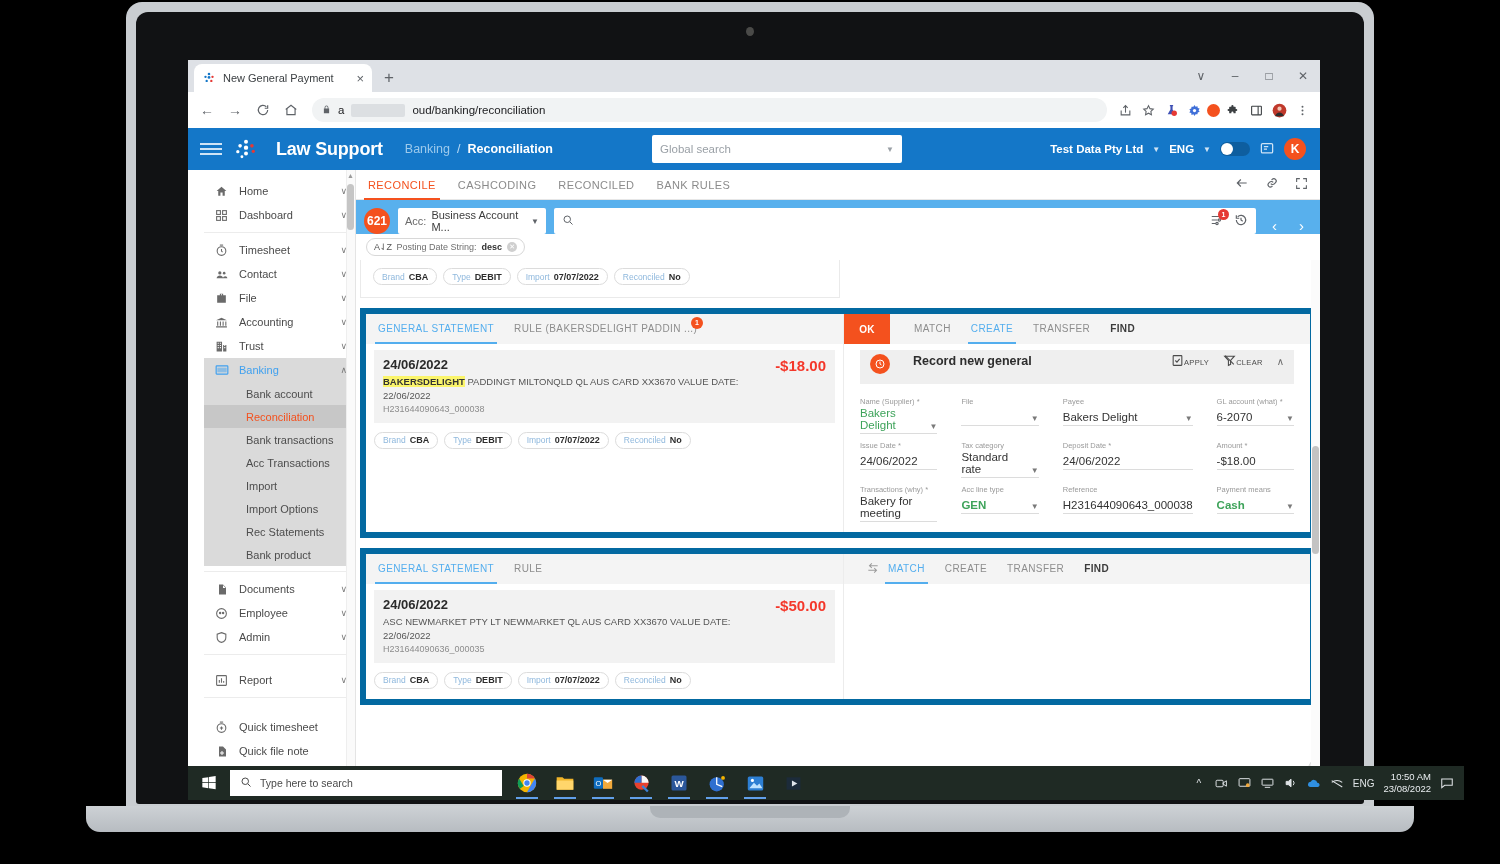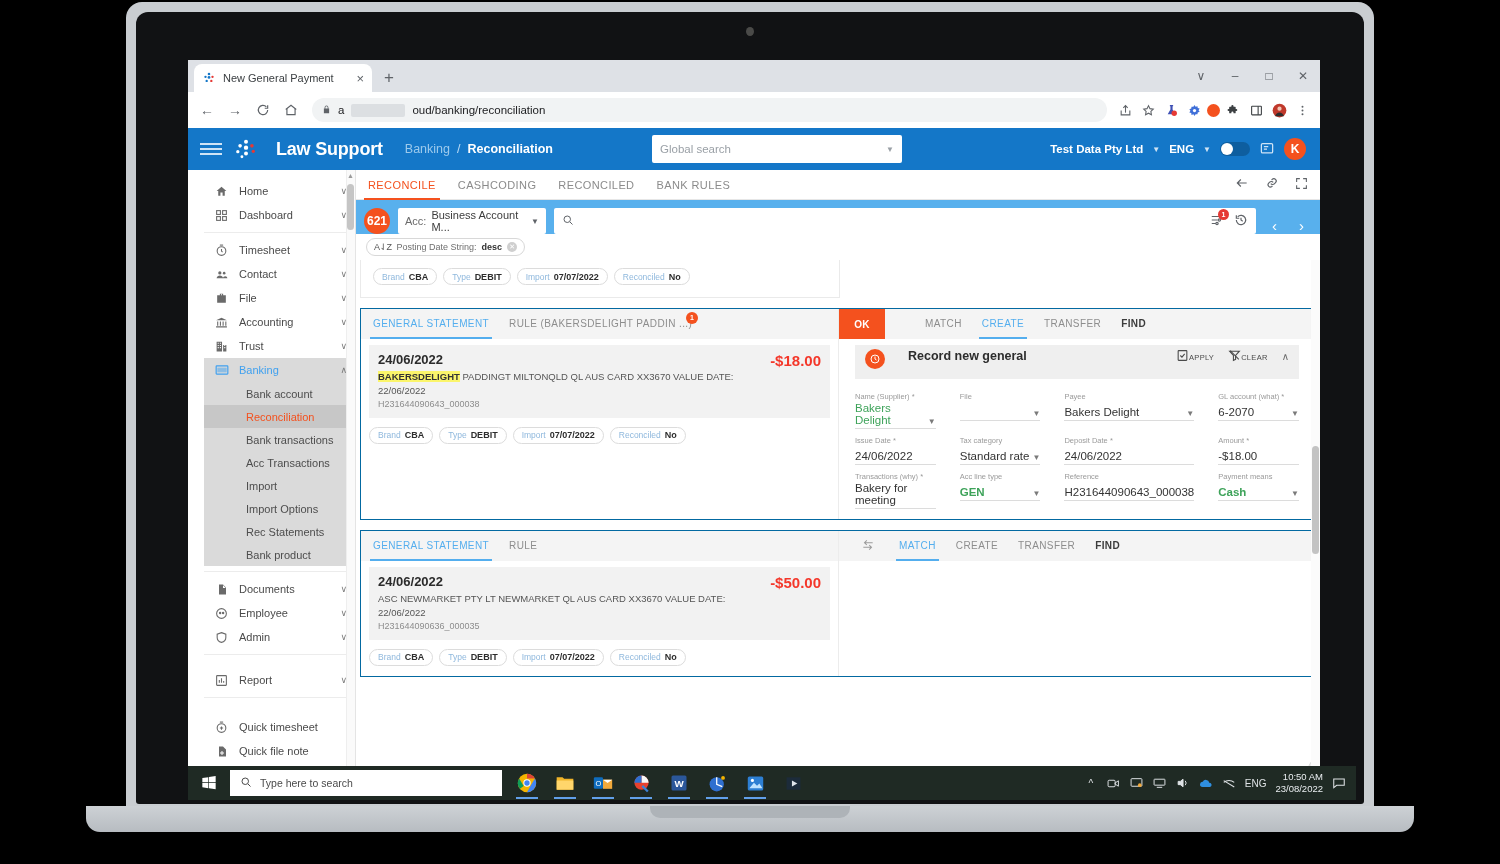--- a/index.html
+++ b/index.html
@@ -231,21 +231,21 @@
     font-size:7px; display:flex; align-items:center; justify-content:center;}
 
   
   .scrollzone { position:absolute; left:0; right:0; top:90px; bottom:0; overflow:hidden; }
 
   .card-top-partial {
     margin: 0 4px; background:#fff; border:1px solid #eaeaea; border-top:none;
     height: 38px; padding: 8px 0 0 12px; width: 480px;
   }
 
-  .txgroup { margin: 10px 4px 0 4px; display:flex; border:1px solid #0369a1; background:#737373; }
+  .txgroup { margin: 10px 4px 0 4px; display:flex; border:6px solid #0369a1; background:#737373; }
   .txleft { width: 478px; border-right:1px solid #ececec; background:#fff; }
   .txright { flex:1; background:#fff; }
 
   .subtabrow {
     height: 30px; background:#f4f4f4; display:flex; align-items:center;
     padding-left: 12px; gap: 20px; position:relative;
   }
   .stab { font-size:10px; letter-spacing:.4px; color:#8d8d8d; height:30px; line-height:30px; position:relative; white-space:nowrap;}
   .stab.on { color:#54aeee; }
   .stab.on::after { content:""; position:absolute; left:-3px; right:-3px; bottom:0; height:2px; background:#54aeee;}
@@ -267,21 +267,21 @@
   .chip {
     height:17px; border:1px solid #dcdcdc; border-radius:10px; display:flex;
     align-items:center; gap:4px; padding:0 8px; font-size:8.5px; color:#8fb8dd;
     background:#fff;
   }
   .chip b { color:#2d2d2d; font-size:9px; }
 
   
   .rtabrow {
     height:30px; background:#f4f4f4; display:flex; align-items:center;
-    gap: 20px; padding-left: 0; position:relative;
+    gap: 4px; padding-left: 0; position:relative;
   }
   .okbtn {
     width:46px; height:30px; background:#f4511e; color:#fff; font-size:10px;
     font-weight:bold; display:flex; align-items:center; justify-content:center;
     letter-spacing:.3px;
   }
   .rtabs { display:flex; align-items:center; gap:20px; padding-left:20px;justify-content:center; }
   .swapicon { padding-left: 22px; color:#9a9a9a; font-size:11px; }
 
   .formpanel { padding: 6px 16px 10px 16px; background:#fff; }
@@ -317,21 +317,21 @@
   .cscroll-thumb { position:absolute; right:1px; top:186px; width:7px; height:108px; background:#c3c3c3; border-radius:4px;}
 
   .collapse-pill {
     position:absolute; right:-10px; bottom:16px; width:22px; height:22px; border-radius:50%;
     background:#ececec; border:1px solid #dcdcdc; display:flex; align-items:center;
     justify-content:center; font-size:9px; color:#6d6d6d;
   }
 
   
   .taskbar {
-    position:absolute; left:188px; top:766px; width:1168px; height:34px;
+    position:absolute; left:188px; top:766px; width:1276px; height:34px;
     background:#1f2a24; display:flex; align-items:center;
   }
   .tb-start { width:42px; height:34px; display:flex; align-items:center; justify-content:center;}
   .tb-search {
     width: 272px; height: 26px; background:#fff; display:flex; align-items:center;
     gap:8px; padding: 0 10px; font-size:10.5px; color:#4a4a4a;
   }
   .tb-apps { display:flex; align-items:center; height:34px; margin-left:6px; }
   .tb-app {
     width: 38px; height: 34px; display:flex; align-items:center; justify-content:center;

